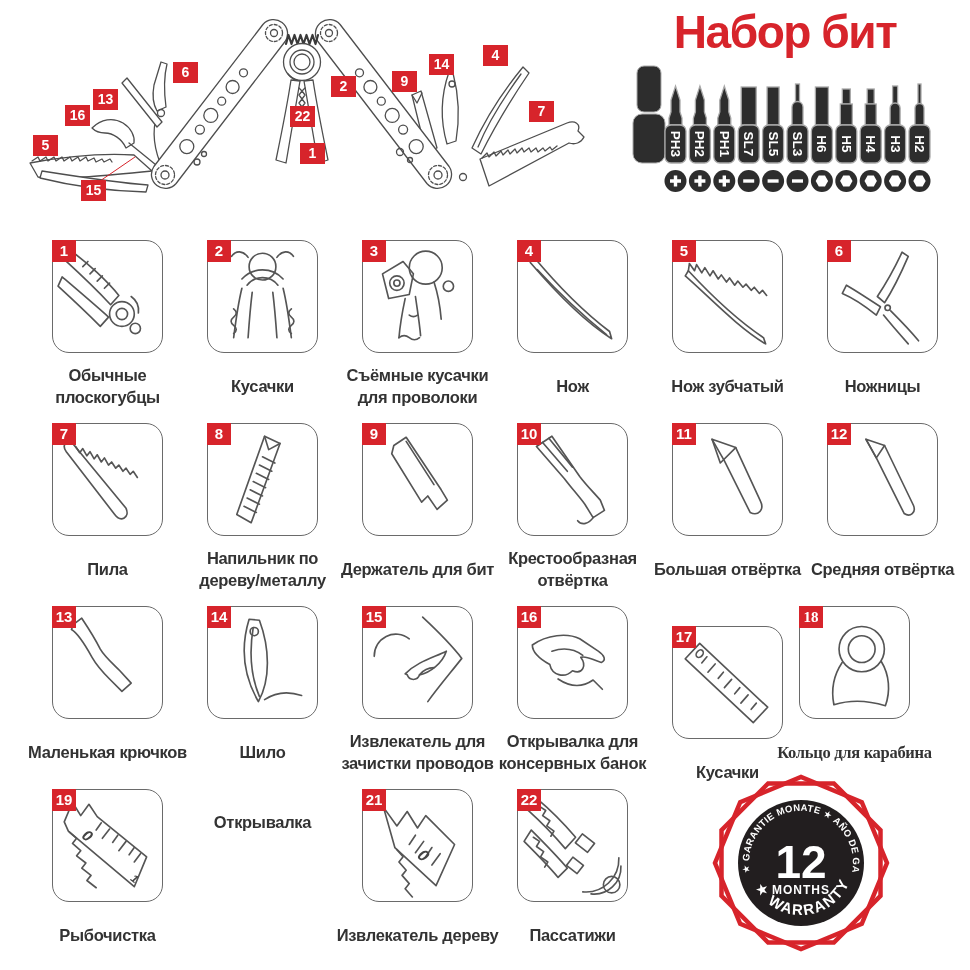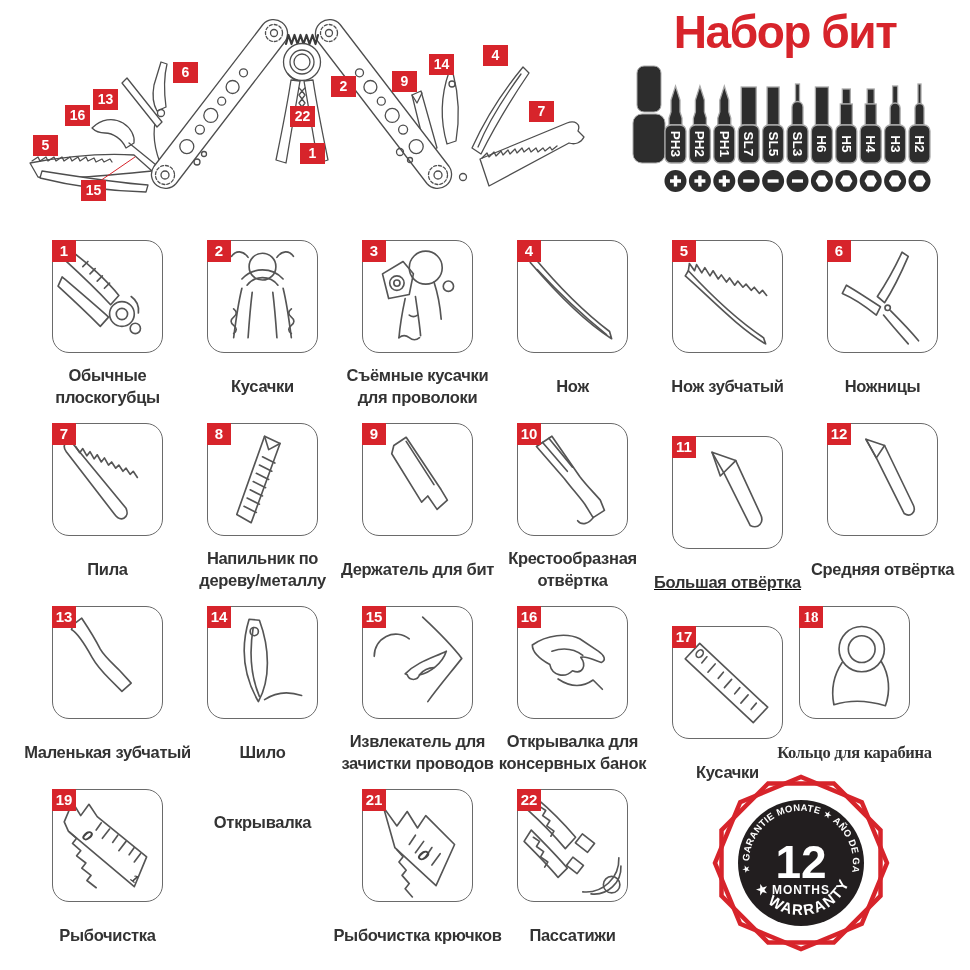--- a/index.html
+++ b/index.html
@@ -360,21 +360,21 @@
     <div class="box">
       <div class="chip">10</div>
       <svg class="tool-icon" viewBox="0 0 100 100">
             <path d="M15,18 L30,8 L57,47 C63,55 70,62 77,70 L81,80 L70,87 L62,74 C56,66 48,57 42,49 Z"></path>
             <path d="M21,14 L45,42 M27,10 L50,38"></path>
             <path d="M70,87 C66,93 59,95 55,90"></path>
           </svg>
     </div>
     <div class="label">Крестообразная отвёртка</div>
   </div>
-      <div class="cell" style="left: 620px; top: 196px; text-decoration: underline;">
+      <div class="cell" style="left: 620px; top: 183px;">
     <div class="box">
       <div class="chip">11</div>
       <svg class="tool-icon" viewBox="0 0 100 100">
             <path d="M35,11 L58,19 L82,71 C86,79 80,86 72,82 L47,32 Z"></path>
             <path d="M35,11 L43,34 L58,19"></path>
           </svg>
     </div>
     <div class="label">Большая отвёртка</div>
   </div>
       <div class="cell" style="left: 775px; top: 183px;">
@@ -387,21 +387,21 @@
     </div>
     <div class="label">Средняя отвёртка</div>
   </div>
       <div class="cell" style="left: 0px; top: 366px;">
     <div class="box">
       <div class="chip">13</div>
       <svg class="tool-icon" viewBox="0 0 100 100">
             <path d="M17,13 L25,7 C33,19 39,29 43,37 C47,44 54,50 62,58 L73,70 L64,78 L52,66 C45,59 39,52 35,45 C30,36 22,22 15,18 Z"></path>
           </svg>
     </div>
-    <div class="label">Маленькая зубчатый</div>
+    <div class="label">Маленькая крючков</div>
   </div>
       <div class="cell" style="left: 155px; top: 366px;">
     <div class="box">
       <div class="chip">14</div>
       <svg class="tool-icon" viewBox="0 0 100 100">
             <path d="M37,8 C29,34 31,62 46,88 C58,66 57,36 47,9 Z"></path>
             <circle cx="42" cy="20" r="4"></circle>
             <path d="M41,16 C37,40 39,64 47,83"></path>
             <path d="M52,86 C64,78 76,78 88,82"></path>
           </svg>
@@ -472,21 +472,21 @@
       <div class="cell" style="left: 310px; top: 549px;">
     <div class="box">
       <div class="chip">21</div>
       <svg class="tool-icon" viewBox="0 0 100 100">
             <path d="M17,13 L30,31 L40,17 L50,33 L58,21 L86,49 L68,89 L28,52 Z"></path>
             <path d="M48,40 l-6,9 M56,46 l-8,11 M64,52 l-6,9 M72,58 l-8,11"></path>
             <path d="M30,54 l6,7 -4,5 7,8 -4,5 7,8 -4,5 7,8"></path>
             <text x="52" y="62" transform="rotate(40 52 57)" font-size="16" font-style="italic" font-weight="bold" fill="#444" stroke="none">0</text>
           </svg>
     </div>
-    <div class="label">Рыбочистка крючков</div>
+    <div class="label">Извлекатель дереву</div>
   </div>
       <div class="cell" style="left: 465px; top: 549px;">
     <div class="box">
       <div class="chip">22</div>
       <svg class="tool-icon" viewBox="0 0 100 100">
             <path d="M16,5 C28,15 41,28 53,42 L43,53 C31,39 18,26 7,16 Z"></path>
             <path d="M10,35 C22,47 34,59 45,72 L36,81 C26,69 14,57 3,46 Z"></path>
             <path d="M18,12 l6,4 -3,5 7,5 -3,5 7,5 -3,5 M12,42 l6,4 -3,5 7,5 -3,5 7,5 -3,5"></path>
             <rect x="55" y="42" width="15" height="11" transform="rotate(38 62 47)"></rect>
             <rect x="46" y="64" width="13" height="10" transform="rotate(38 52 69)"></rect>

